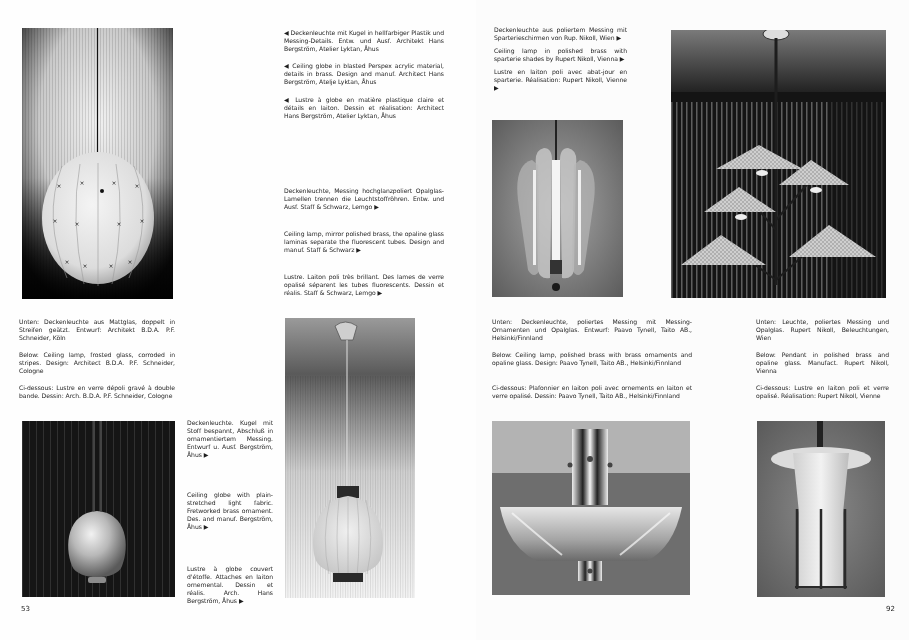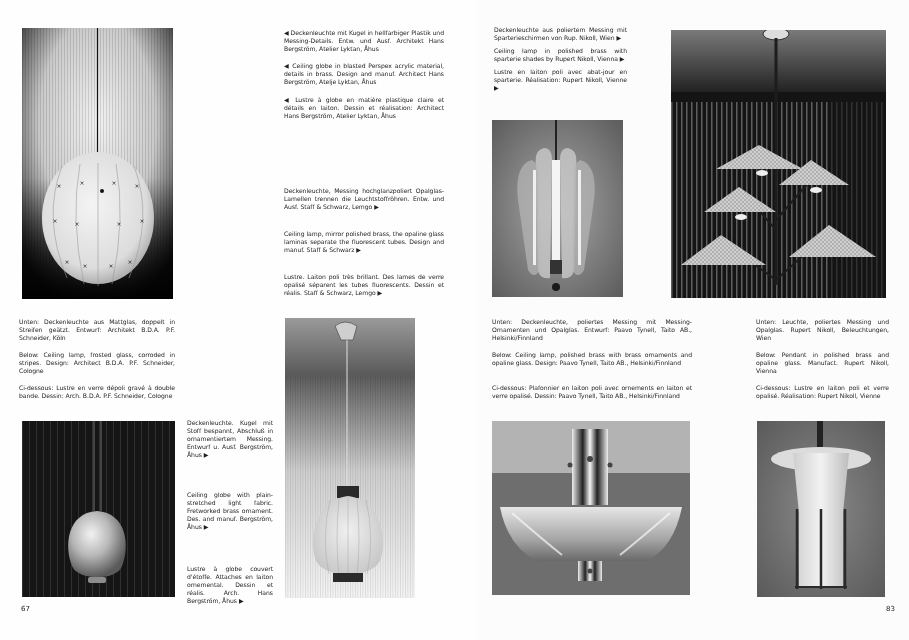--- a/index.html
+++ b/index.html
@@ -142,21 +142,21 @@
         <path d="M45 182 Q36 220 44 256"></path>
           <path d="M54 180 Q50 220 54 258"></path>
           <path d="M63 179 L63 259"></path>
         <path d="M72 180 Q76 220 72 258"></path>
           <path d="M81 182 Q90 220 82 256"></path>
       </g>
       <rect x="48" y="255" width="30" height="9" fill="#2a2a2a"></rect>
     </svg>
   </div>
 
-  <div class="folio" style="left:21px;">67</div>
+  <div class="folio" style="left:21px;">53</div>
 </div>
 
 <div class="page page-right">
 
   <div class="cap" style="left:18px;top:26px;width:133px;height:70px;">
     <p class="blk" style="top:0"><span>Deckenleuchte aus poliertem Messing mit Sparterieschirmen von Rup. Nikoll, Wien</span> <span>▶</span></p>
     <p class="blk" style="top:21px"><span>Ceiling lamp in polished brass with sparterie shades by Rupert Nikoll, Vienna</span> <span>▶</span></p>
     <p class="blk" style="top:42px"><span>Lustre en laiton poli avec abat-jour en sparterie. Réalisation: Rupert Nikoll, Vienne</span> <span>▶</span></p>
   </div>
 
@@ -281,14 +281,14 @@
       <path d="M36 32 L92 32 L86 92 L86 165 L42 165 L42 92Z" fill="url(#g7glass)"></path>
       <g stroke="#2a2a2a" stroke-width="2.5">
         <line x1="40" y1="88" x2="40" y2="168"></line>
           <line x1="64" y1="88" x2="64" y2="168"></line>
           <line x1="88" y1="88" x2="88" y2="168"></line>
       </g>
       <line x1="38" y1="166" x2="90" y2="166" stroke="#2a2a2a" stroke-width="2"></line>
     </svg>
   </div>
 
-  <div class="folio" style="left:410px;">83</div>
+  <div class="folio" style="left:410px;">92</div>
 </div>
 
 </body></html>

